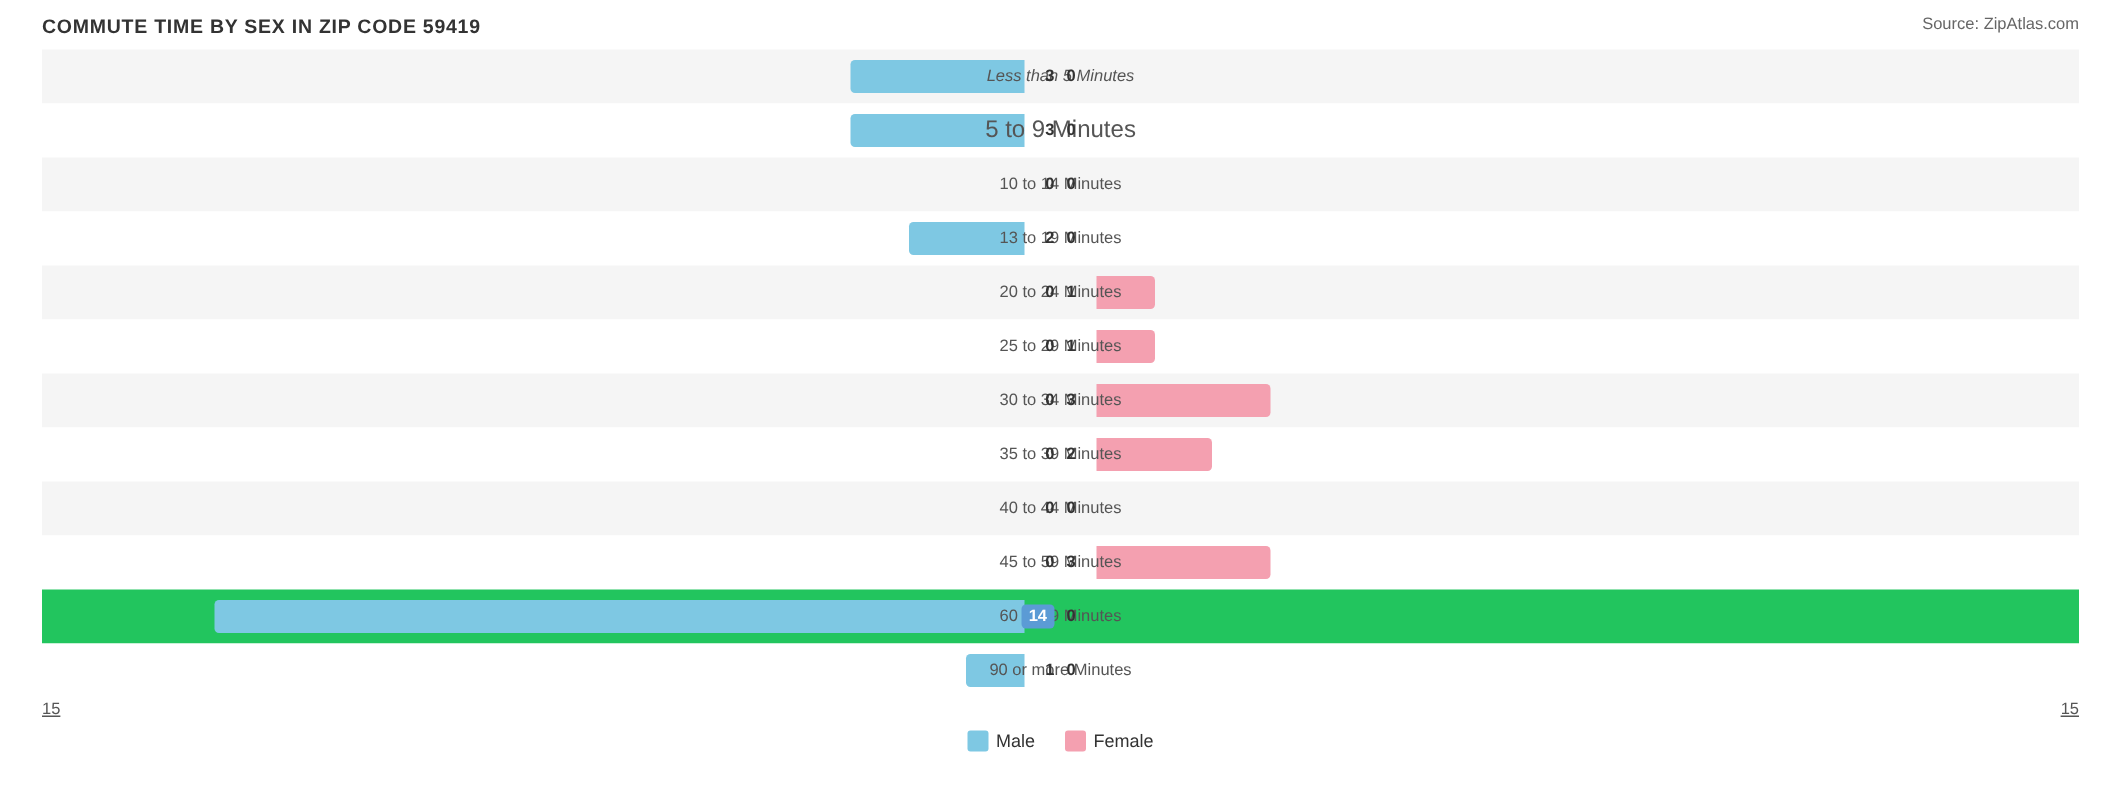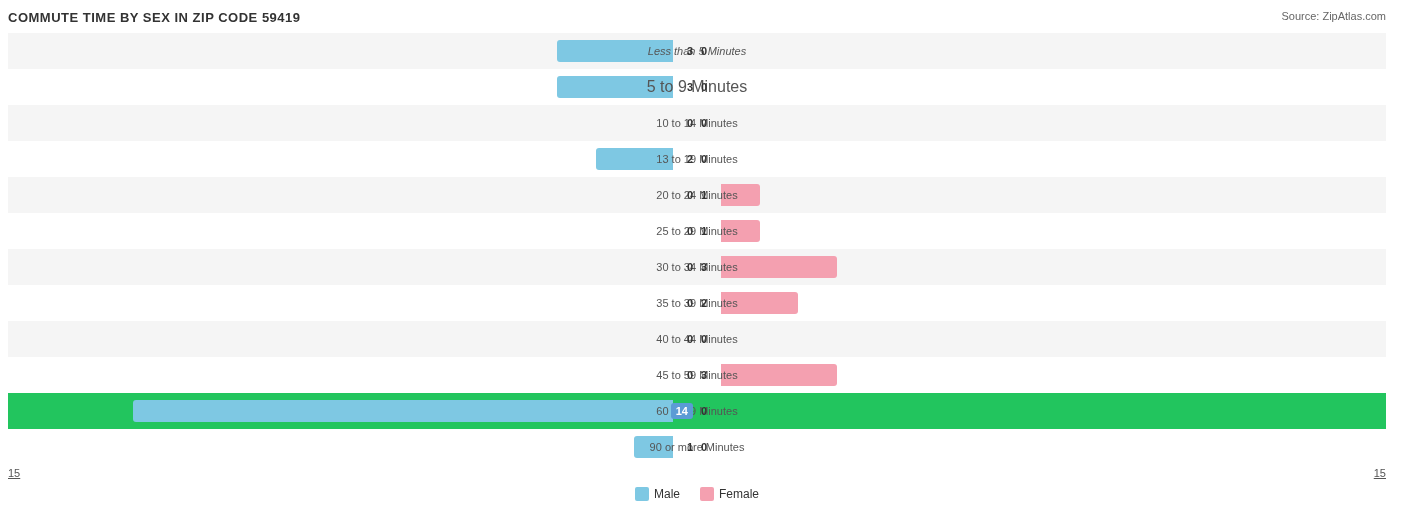--- a/index.html
+++ b/index.html
@@ -7,21 +7,21 @@
       font-family: Arial, sans-serif;
       background: #fff;
       width: 1406px;
       height: 523px;
       overflow: hidden;
       position: relative;
     }
     .chart-container {
       width: 1406px;
       height: 523px;
-      padding: 10px 20px 40px 8px;
+      padding: 10px 20px 40px 28px;
       position: relative;
     }
     .title-row {
       display: flex;
       justify-content: space-between;
       align-items: flex-start;
       margin-bottom: 8px;
     }
     .chart-title {
       font-size: 13px;

